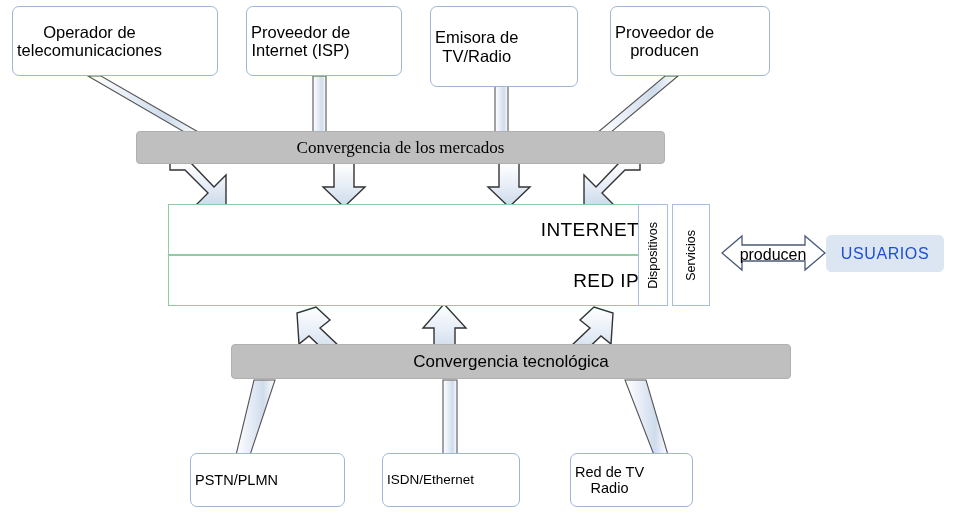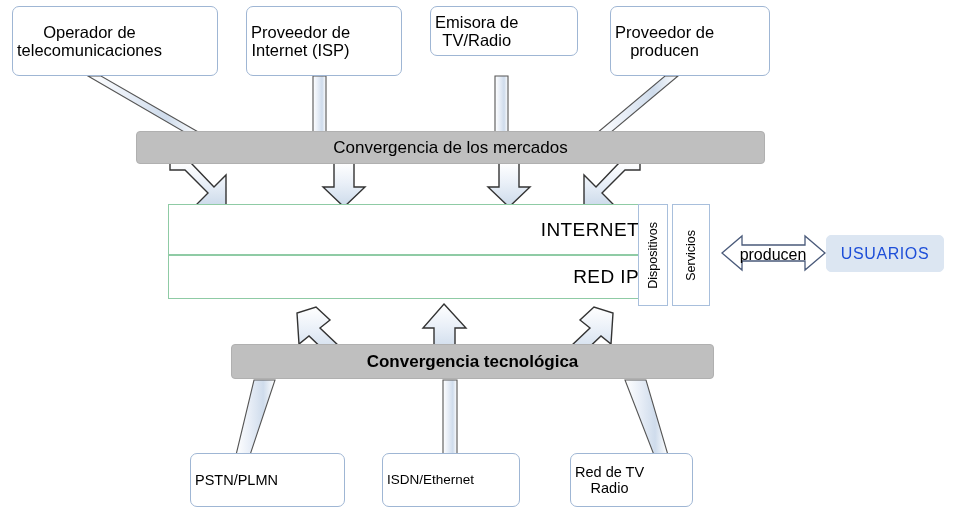--- a/index.html
+++ b/index.html
@@ -218,55 +218,55 @@
   </svg>
 
   <div class="node src-box" style="left:12px; top:6px; width:206px; height:70px;">
     <span class="label"><span>Operador de</span><br><span>telecomunicaciones</span></span>
   </div>
 
   <div class="node src-box" style="left:246px; top:6px; width:156px; height:70px;">
     <span class="label"><span>Proveedor de</span><br><span>Internet (ISP)</span></span>
   </div>
 
-  <div class="node src-box" style="left:430px; top:6px; width:148px; height:50px;">
+  <div class="node src-box" style="left:430px; top:6px; width:148px; height:81px;">
     <span class="label"><span>Emisora de</span><br><span>TV/Radio</span></span>
   </div>
 
   <div class="node src-box" style="left:610px; top:6px; width:160px; height:70px;">
     <span class="label"><span>Proveedor de</span><br><span>producen</span></span>
   </div>
 
-  <div class="bar" style="left:136px; top:131px; width:629px; height:33px;">
+  <div class="bar" style="left:136px; top:131px; width:529px; height:33px;font-family:Liberation Serif, serif;">
     <span>Convergencia de los mercados</span>
   </div>
 
   <div class="stack" style="left:168px; top:204px; width:472px; height:102px;">
     <div class="stack-row" style="left:0; top:0; width:472px; height:51px;">
       <span>INTERNET</span>
     </div>
-    <div class="stack-row" style="left:0; top:51px; width:472px; height:44px;">
+    <div class="stack-row" style="left:0; top:51px; width:472px; height:51px;">
       <span>RED IP</span>
     </div>
   </div>
 
   <div class="vpanel" style="left:638px; top:204px; width:30px; height:102px;">
     <span class="vtext">Dispositivos</span>
   </div>
   <div class="vpanel" style="left:672px; top:204px; width:38px; height:102px;">
     <span class="vtext">Servicios</span>
   </div>
 
   <div class="producen-label" style="left:737px; top:246px; width:72px;">producen</div>
 
   <div class="users-box" style="left:826px; top:235px; width:118px; height:37px;">
     <span>USUARIOS</span>
   </div>
 
-  <div class="bar" style="left:231px; top:344px; width:483px; height:35px;font-weight:bold;">
+  <div class="bar" style="left:231px; top:344px; width:560px; height:35px;">
     <span>Convergencia tecnológica</span>
   </div>
 
   <div class="node net-box small" style="left:382px; top:453px; width:138px; height:54px;">
     <span class="label">ISDN/Ethernet</span>
   </div>
 
   <div class="node net-box" style="left:190px; top:453px; width:155px; height:54px;">
     <span class="label">PSTN/PLMN</span>
   </div>

